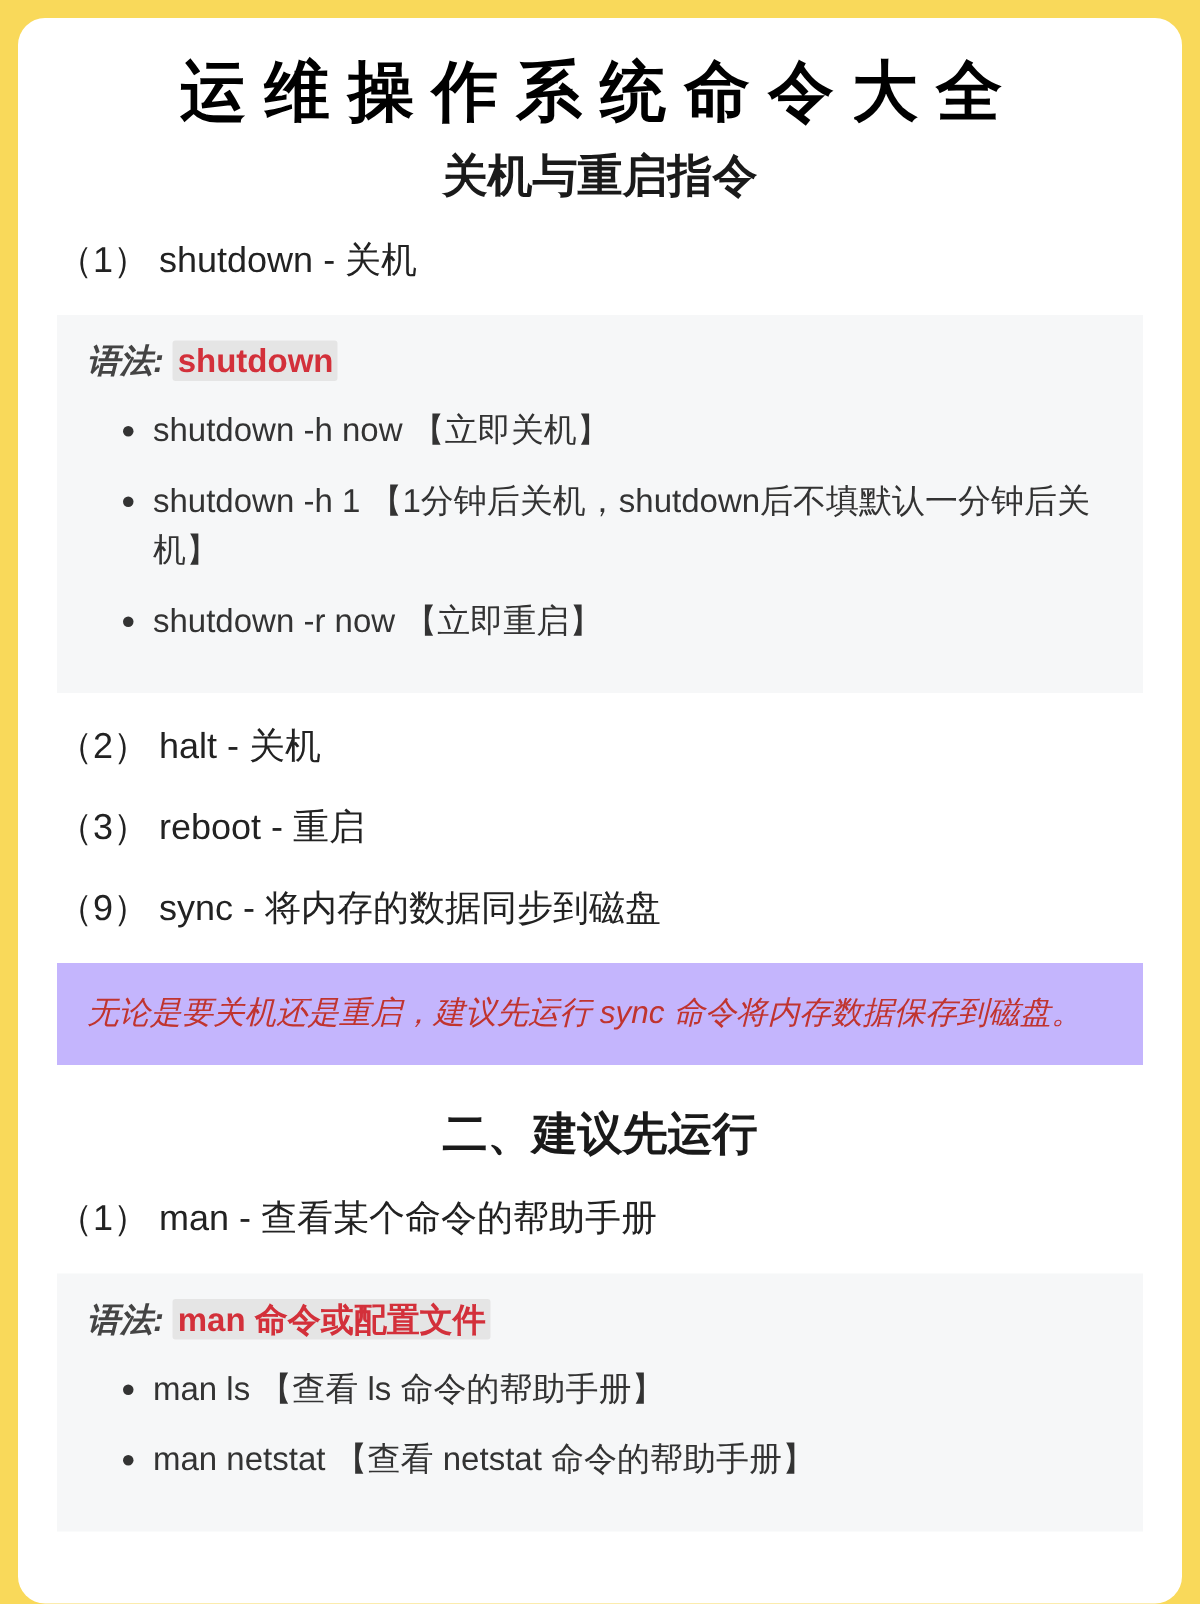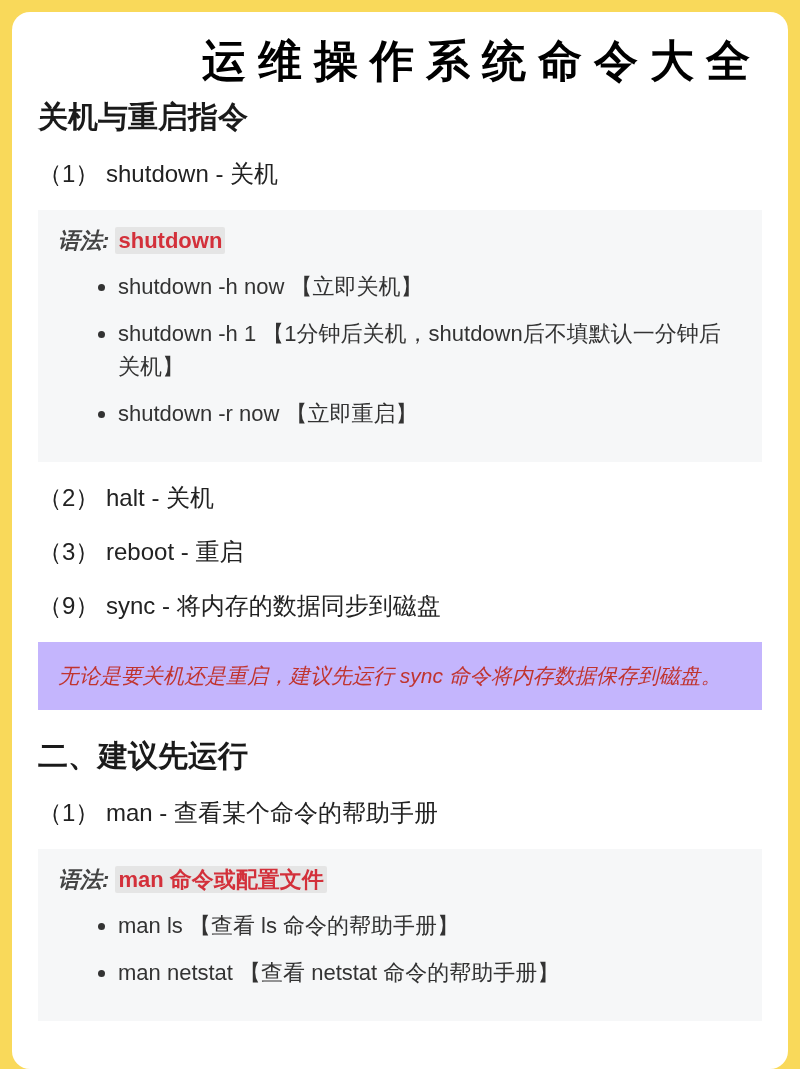--- a/index.html
+++ b/index.html
@@ -12,29 +12,30 @@
     .card {
       background: #fff;
       border-radius: 18px;
       padding: 20px 26px 30px;
       min-height: 1045px;
     }
     .title {
       font-size: 44px;
       font-weight: 900;
       letter-spacing: 12px;
-      text-align: right;
+      text-align: center;
       color: #000;
       margin-bottom: 6px;
     }
     .section-h {
       font-size: 30px;
       font-weight: 700;
       color: #1a1a1a;
       margin: 6px 0 10px;
+      text-align: center;
     }
     .item {
       font-size: 24px;
       color: #222;
       margin: 18px 0;
       line-height: 1.5;
     }
     .code-block {
       background: #f6f7f8;
       padding: 16px 20px 18px;
@@ -53,21 +54,21 @@
       background: #e5e5e5;
       padding: 1px 3px;
       border-radius: 2px;
       font-style: normal;
     }
     .code-block ul {
       list-style: disc;
       padding-left: 44px;
     }
     .code-block li {
-      margin: 14px 16px;
+      margin: 14px 0;
       line-height: 1.5;
       color: #333;
     }
     .note-block {
       background: #c4b5fd;
       padding: 18px 20px;
       margin: 16px 0 26px;
     }
     .note-text {
       color: #c0342f;

